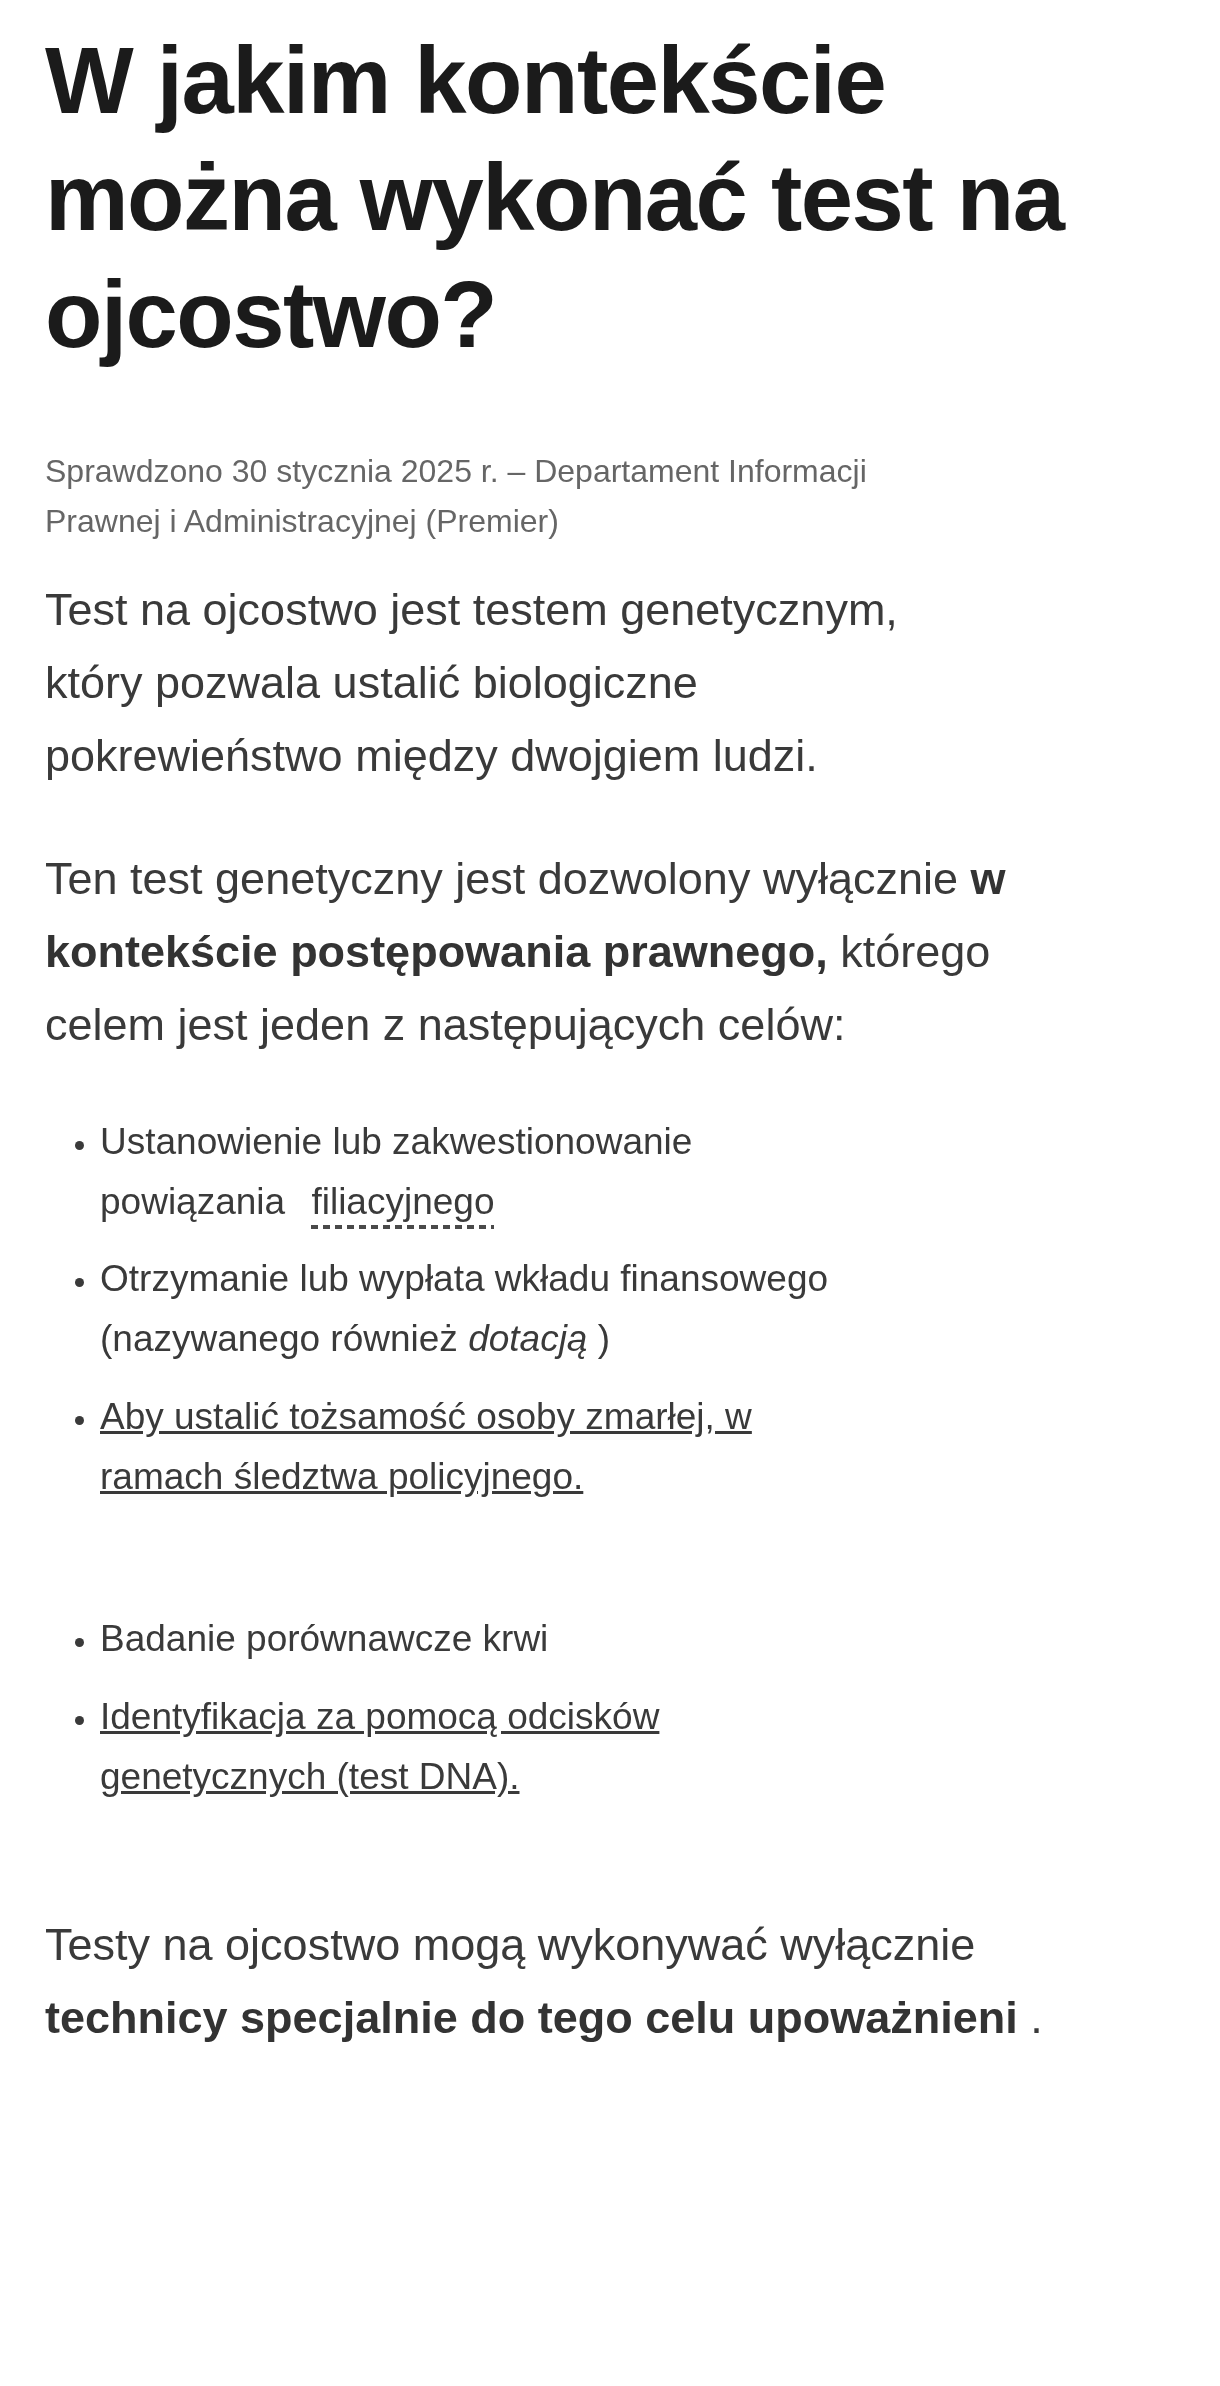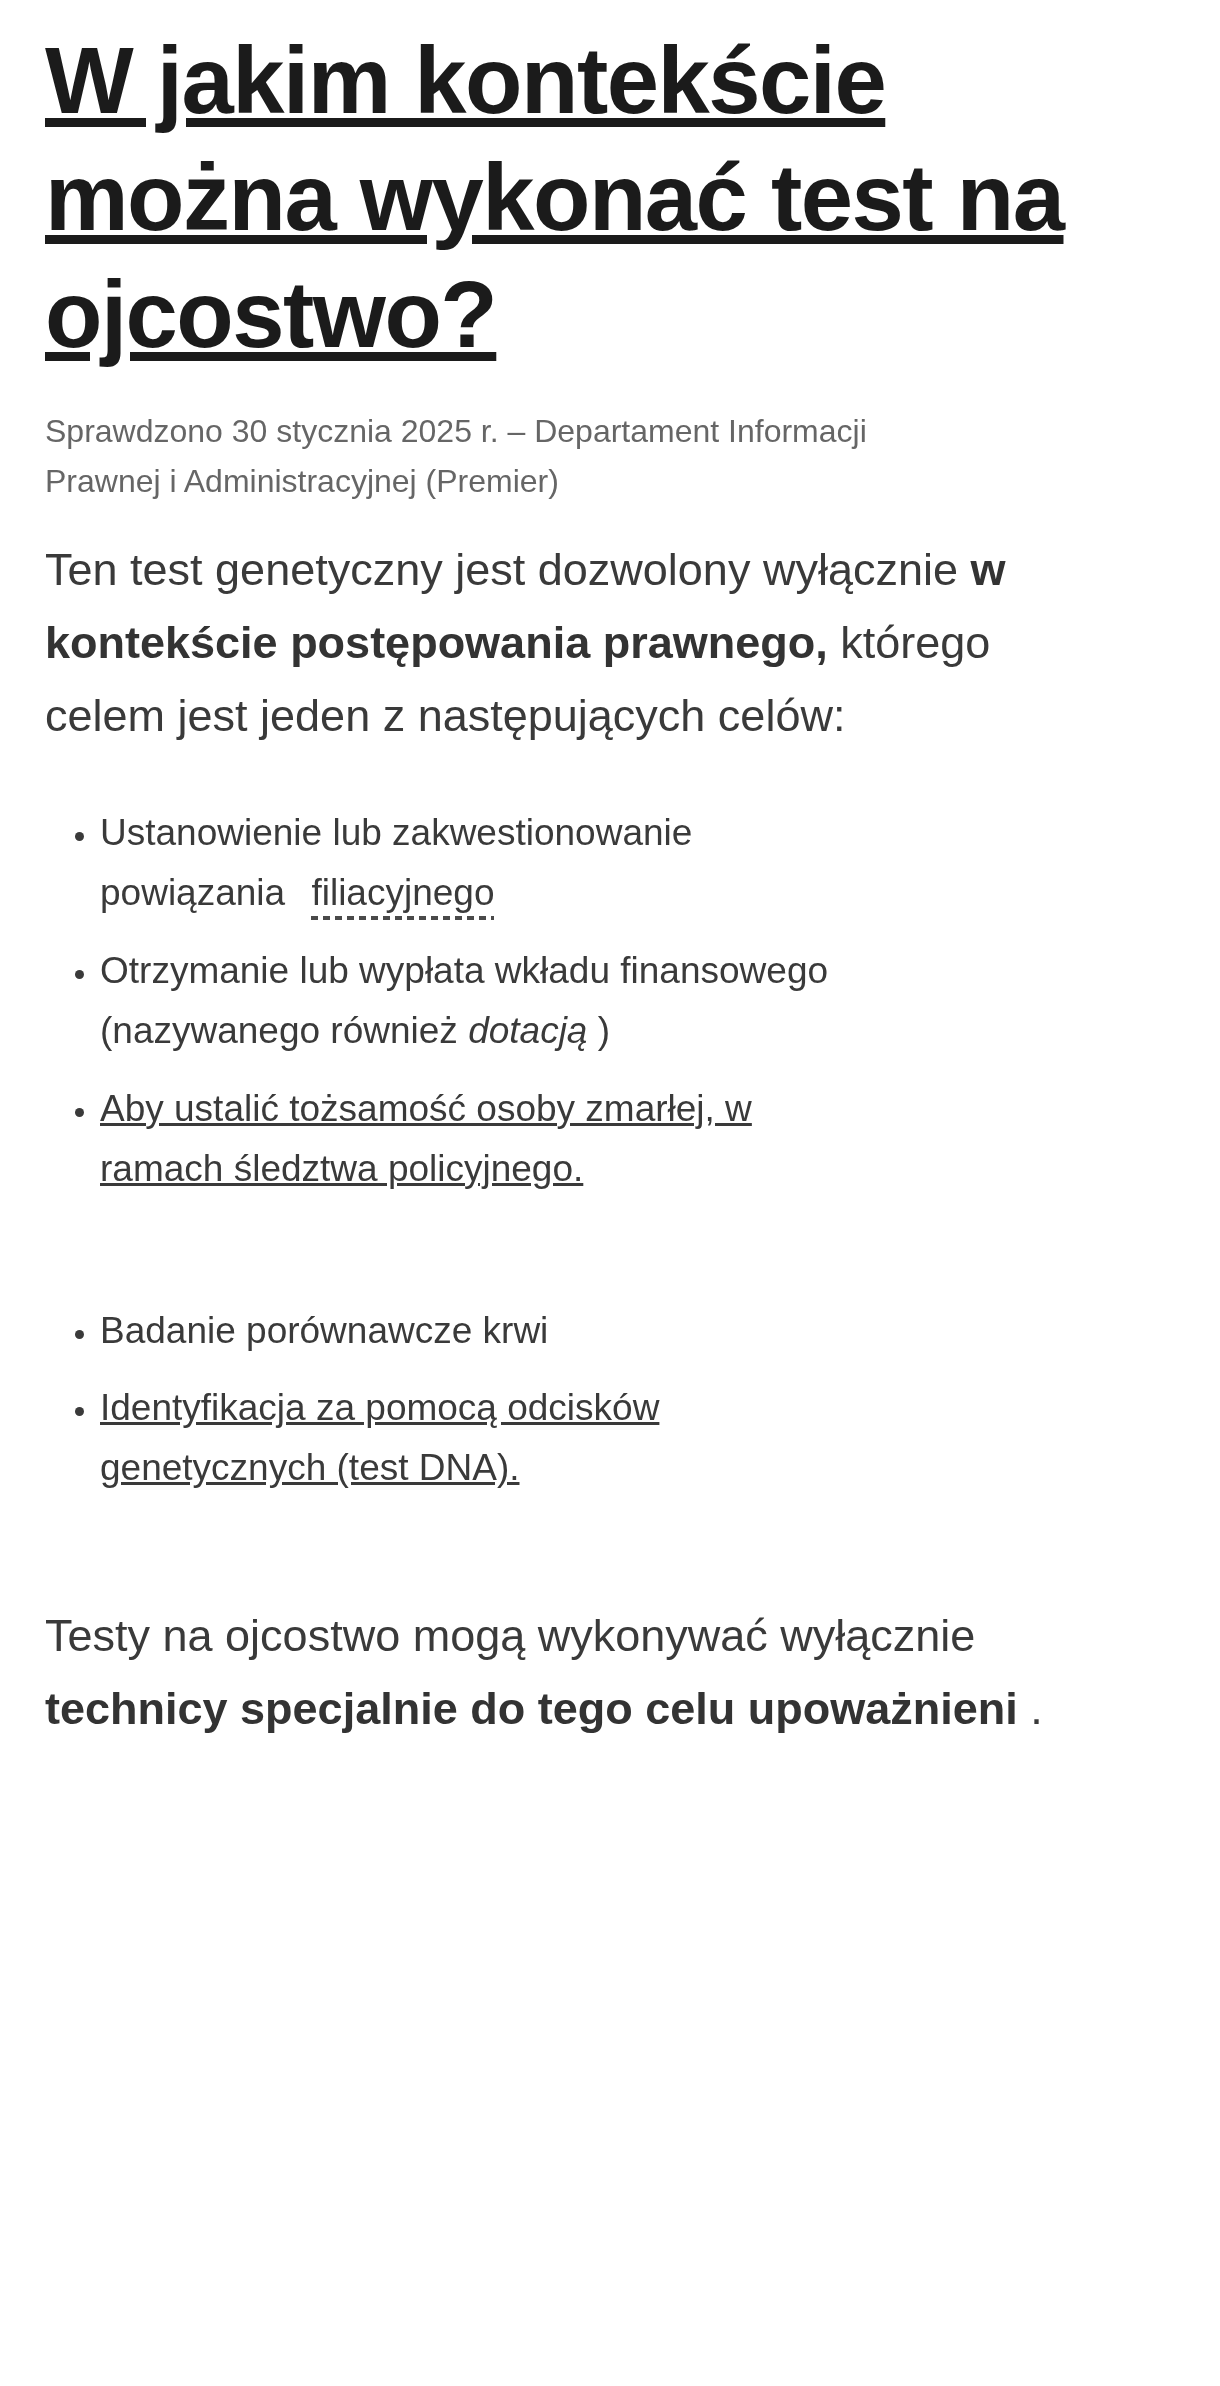--- a/index.html
+++ b/index.html
@@ -16,23 +16,22 @@
   .container {
     padding: 0 50px 30px 45px;
     box-sizing: border-box;
   }
   .page-title {
     font-size: 94px;
     line-height: 1.245;
     font-weight: 700;
     color: #1b1b1b;
     letter-spacing: -1.5px;
-    margin: 22px 0 34px 0;
+    margin: 22px 0 74px 0;
     white-space: pre-line;
-    text-decoration: underline;
   }
   .meta {
     font-size: 32px;
     line-height: 1.55;
     color: #666666;
     margin: 0 0 28px 0;
     white-space: pre-line;
   }
   .body-p {
     font-size: 45px;
@@ -77,20 +76,23 @@
 
 <main class="container">
 
   <h1 class="page-title">W jakim kontekście
 można wykonać test na
 ojcostwo?</h1>
 
   <p class="meta">Sprawdzono 30 stycznia 2025 r. – Departament Informacji
 Prawnej i Administracyjnej (Premier)</p>
 
+  <p class="body-p">Test na ojcostwo jest testem genetycznym,
+który pozwala ustalić biologiczne
+pokrewieństwo między dwojgiem ludzi.</p>
 
   <p class="body-p"><span>Ten test genetyczny jest dozwolony wyłącznie </span><strong>w
 kontekście postępowania prawnego,</strong><span> którego
 celem jest jeden z następujących celów:</span></p>
 
   <ul class="bullets">
     <li><span>Ustanowienie lub zakwestionowanie
 powiązania </span><a class="term">filiacyjnego</a></li>
     <li><span>Otrzymanie lub wypłata wkładu finansowego
 (nazywanego również </span><em>dotacją</em><span> )</span></li>

